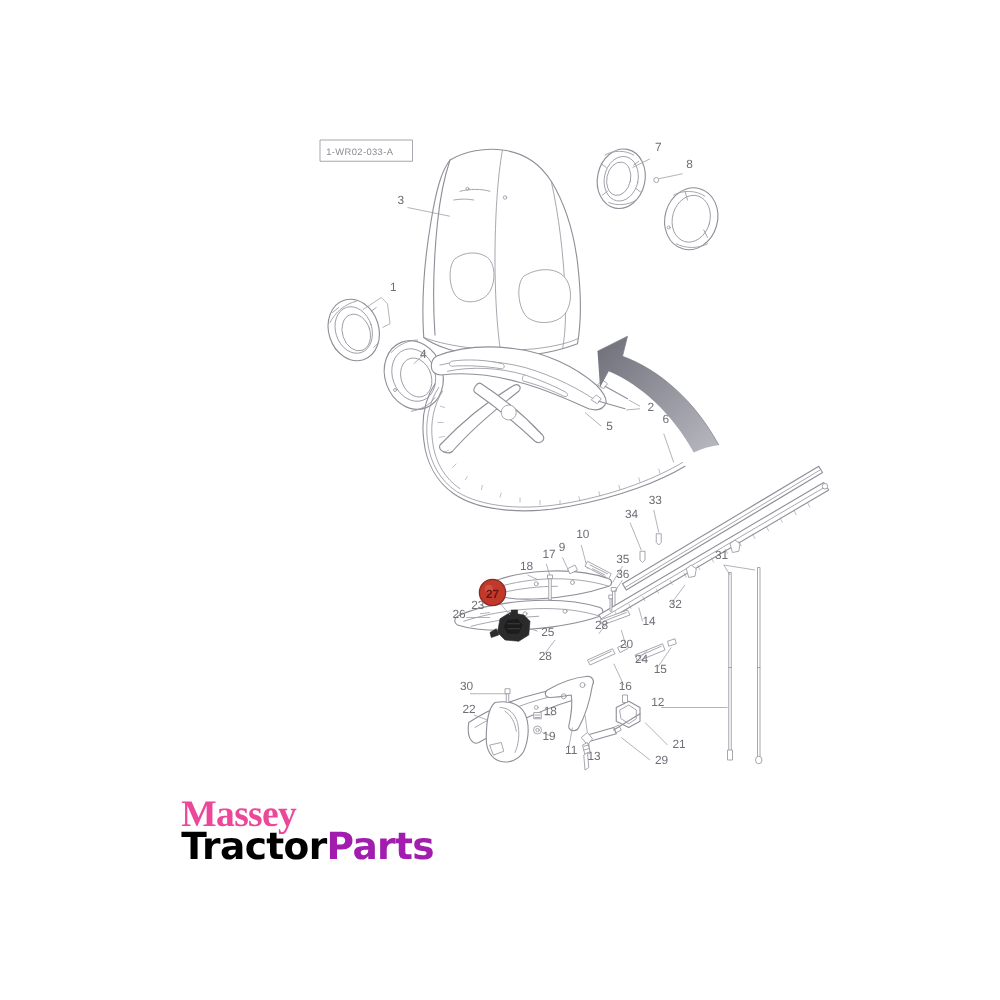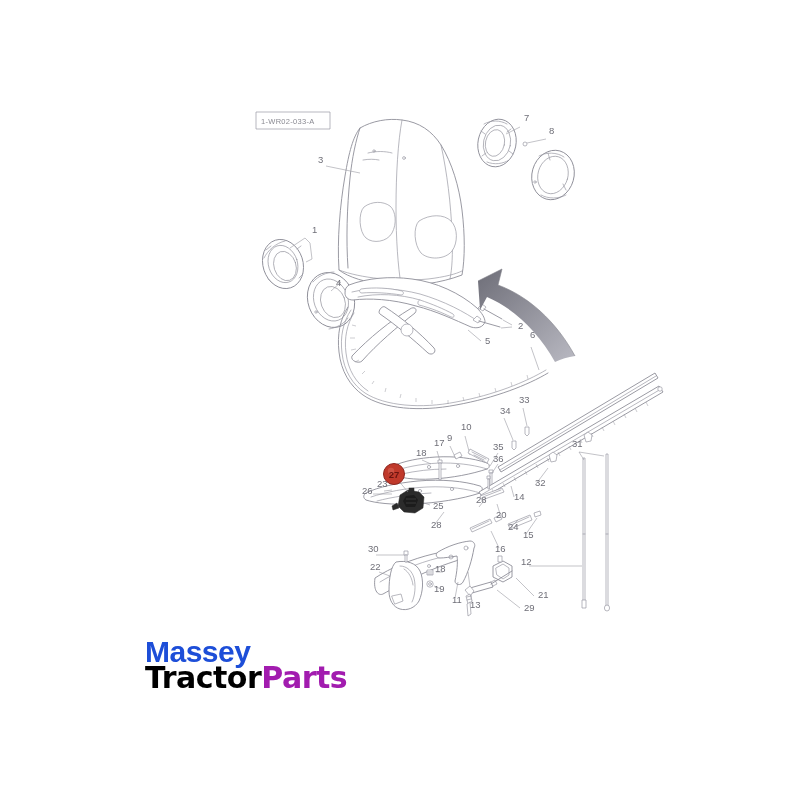--- a/index.html
+++ b/index.html
@@ -32,25 +32,25 @@
     position: absolute;
     left: 145px;
     top: 637px;
     width: 270px;
     height: 62px;
   }
   .logo-line1 {
     position: absolute;
     left: 0px;
     top: 0px;
-    font-family: Liberation Sans, sans-serif;
+    font-family: Liberation Serif, serif;
     font-size: 30px;
     font-weight: bold;
     letter-spacing: -0.5px;
-    color: #1d4ed8;
+    color: #ec4899;
     line-height: 30px;
     white-space: nowrap;
   }
   .logo-line2 {
     position: absolute;
     left: 0px;
     top: 26px;
     font-family: "DejaVu Sans", sans-serif;
     font-size: 30px;
     font-weight: bold;

